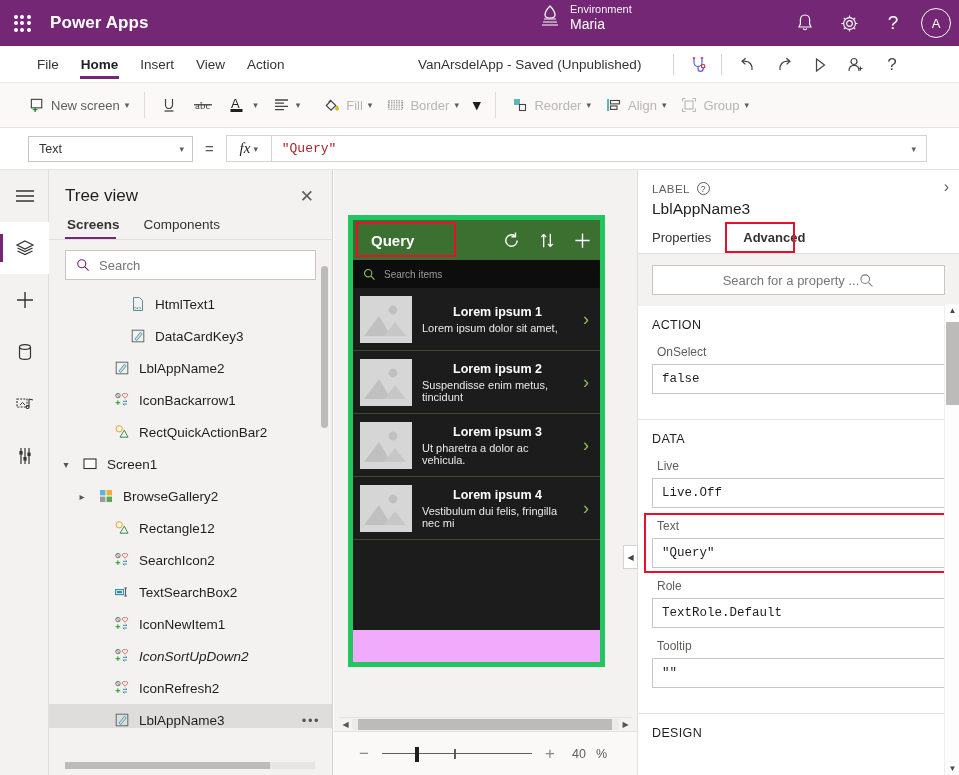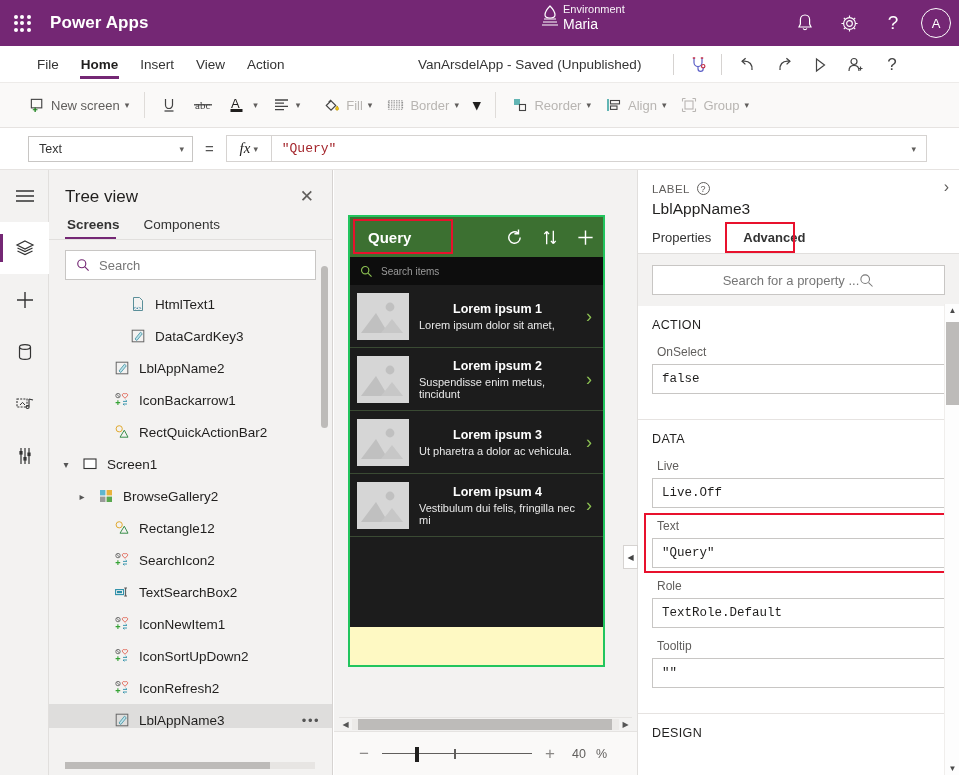--- a/index.html
+++ b/index.html
@@ -14,21 +14,21 @@
 
   
   .topbar {
     position:absolute; top:0; left:0; width:959px; height:46px;
     background:#742774; display:flex; align-items:center; color:#fff;
   }
   .waffle { width:44px; display:flex; align-items:center; justify-content:center; cursor:pointer; }
   .waffle-grid { display:grid; grid-template-columns:repeat(3,4px); grid-template-rows:repeat(3,4px); gap:2.5px; }
   .waffle-grid i { display:block; width:4px; height:4px; background:#fff; border-radius:50%; }
   .brand { font-size:17px; font-weight:bold; letter-spacing:.1px; margin-left:6px; }
-  .env-wrap { position:absolute; left:540px; top:3px; display:flex; align-items:center; gap:3px;justify-content:flex-end; }
+  .env-wrap { position:absolute; left:540px; top:3px; display:flex; align-items:center; gap:10px;justify-content:flex-end; }
   .env-icon { width:20px; height:26px; position:relative; }
   .env-text { line-height:1.15; }
   .env-label { font-size:11px; opacity:.95; }
   .env-name { font-size:14px; }
   .topright { position:absolute; right:8px; top:0; height:46px; display:flex; align-items:center; gap:4px; }
   .ticon { width:40px; height:40px; display:flex; align-items:center; justify-content:center; cursor:pointer; }
   .avatar {
     width:30px; height:30px; border-radius:50%; border:1.3px solid #fff;
     display:flex; align-items:center; justify-content:center; font-size:13px; margin-left:4px; cursor:pointer;
   }
@@ -107,21 +107,21 @@
   .rail-btn.sel { background:#fff; }
   .rail-btn.sel::before {
     content:""; position:absolute; left:0; top:12px; bottom:12px; width:3px; background:#742774;
   }
 
   
   .treepanel {
     position:absolute; top:170px; left:49px; width:284px; height:605px;
     background:#f3f2f1; border-right:1px solid #d6d3d1;
   }
-  .tv-head { display:flex; align-items:center; justify-content:space-between; padding:16px 14px 6px 16px; }
+  .tv-head { display:flex; justify-content:space-between; padding:16px 14px 6px 16px; }
   .tv-title { font-size:17px; color:#201f1e; }
   .tv-close { font-size:17px; color:#605e5c; cursor:pointer; line-height:1; padding:2px 4px; }
   .tv-tabs { display:flex; padding:0 16px; border-bottom:1px solid #e1dfdd; gap:4px; }
   .tv-tab { font-size:13.5px; color:#333; padding:4px 6px 7px 2px; cursor:pointer; position:relative; margin-right:12px;}
   .tv-tab.active { font-weight:bold; }
   .tv-tab.active::after { content:""; position:absolute; left:0; right:10px; bottom:0; height:2.5px; background:#742774; }
   .tv-searchwrap { padding:10px 16px 8px 16px; }
   .tv-search {
     height:30px; border:1px solid #c8c6c4; background:#fff; display:flex; align-items:center; gap:9px;
     padding:0 10px; cursor:text;
@@ -144,21 +144,21 @@
   }
   .tv-hthumb { position:absolute; left:0; top:0; width:205px; height:7px; background:#bdbbb9; }
 
   
   .canvas {
     position:absolute; top:170px; left:334px; width:303px; height:605px;
     background:#f3f2f1;
   }
   .phone {
     position:absolute; left:14px; top:45px; width:257px; height:452px;
-    background:#fef9c3; border:2px solid #22c55e;
+    background:#f0abfc; border:5px solid #22c55e;
   }
   .ph-header {
     height:40px; background:#3c7031; display:flex; align-items:center; padding:0 10px;
     position:relative;
   }
   .ph-title { color:#fff; font-size:15px; font-weight:bold; padding-left:8px; }
   .ph-title-sel {
     position:absolute; left:3px; top:2px; width:100px; height:35px;
     border:2.5px solid #e8112d; pointer-events:none;
   }
@@ -639,21 +639,21 @@
             <svg width="16" height="16" viewBox="0 0 16 16">
               <circle cx="4" cy="3.6" r="2.2" fill="none" stroke="#666" stroke-width=".9"></circle>
               <path d="M2.5 2.1 L5.5 5.1" stroke="#666" stroke-width=".9"></path>
               <path d="M11 2 c1.6-1.4 3.6 .5 2.2 2 L11 6.3 L8.8 4 C7.4 2.5 9.4 .6 11 2 z" fill="none" stroke="#e06050" stroke-width=".9"></path>
               <path d="M3.9 8.3 v4.6 M1.6 10.6 h4.6" stroke="#36a336" stroke-width="1.1"></path>
               <path d="M9 9.4 h4 l-1.4-1.4 M13 12 h-4 l1.4 1.4" fill="none" stroke="#2b8fa8" stroke-width=".9"></path>
             </svg>
           </span>
           <span>IconNewItem1</span>
         </div>
-        <div class="tv-row" style="padding-left: 42px;">
+        <div class="tv-row" style="padding-left: 42px; font-style: italic;">
           <span class="tv-twisty"></span>
           <span class="tv-ico">
             <svg width="16" height="16" viewBox="0 0 16 16">
               <circle cx="4" cy="3.6" r="2.2" fill="none" stroke="#666" stroke-width=".9"></circle>
               <path d="M2.5 2.1 L5.5 5.1" stroke="#666" stroke-width=".9"></path>
               <path d="M11 2 c1.6-1.4 3.6 .5 2.2 2 L11 6.3 L8.8 4 C7.4 2.5 9.4 .6 11 2 z" fill="none" stroke="#e06050" stroke-width=".9"></path>
               <path d="M3.9 8.3 v4.6 M1.6 10.6 h4.6" stroke="#36a336" stroke-width="1.1"></path>
               <path d="M9 9.4 h4 l-1.4-1.4 M13 12 h-4 l1.4 1.4" fill="none" stroke="#2b8fa8" stroke-width=".9"></path>
             </svg>
           </span>

